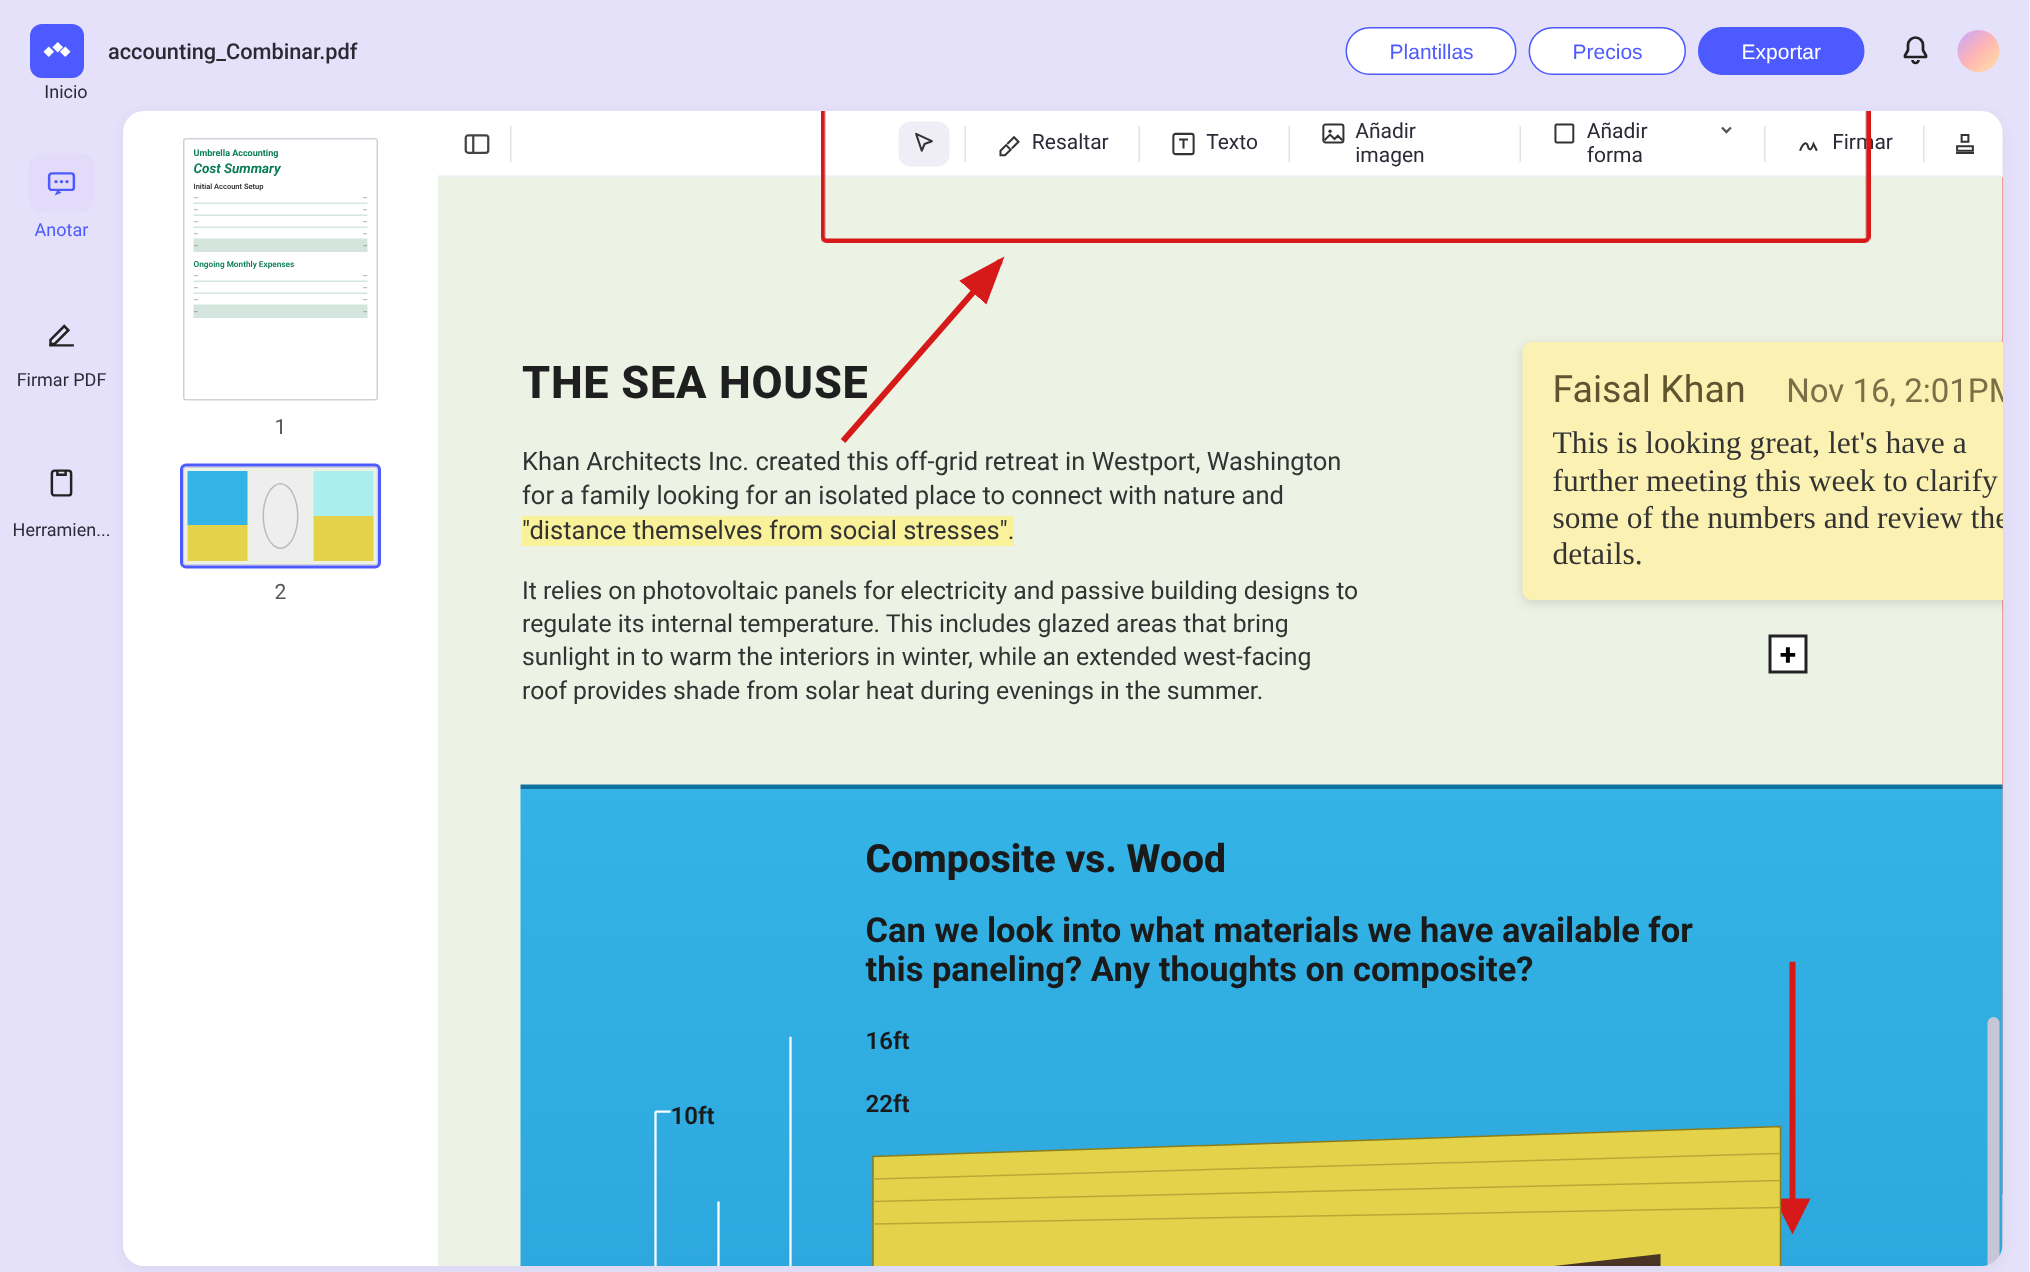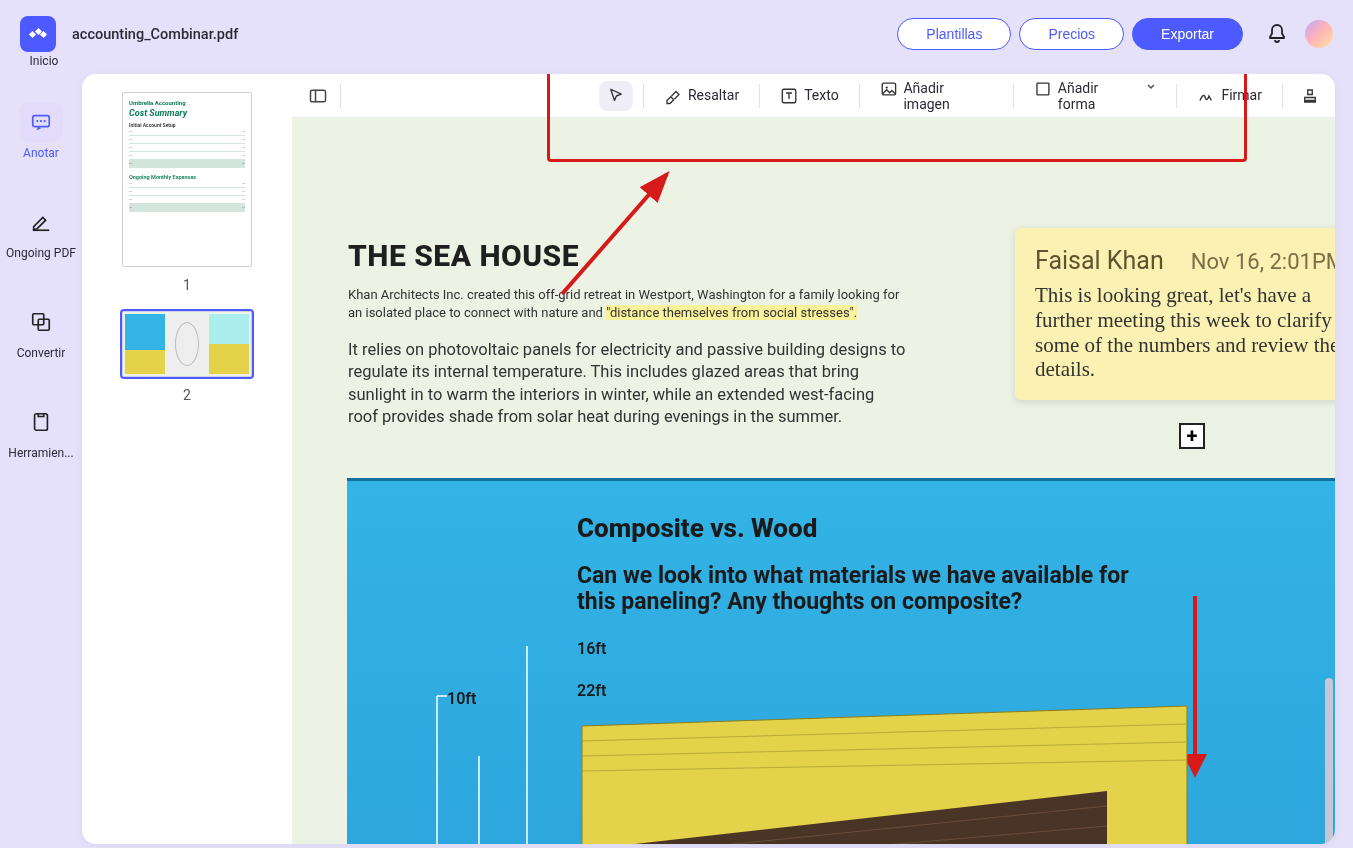--- a/index.html
+++ b/index.html
@@ -48,21 +48,21 @@
 .tool-btn.icon-only { padding:6px 8px;}
 .tool-btn.active-t { background:#efeef7; }
 
 
 .red-annot-box { position:absolute; left: 255px; top: -12px; width: 700px; height: 100px; border: 3px solid #d61a1a; border-radius: 4px; pointer-events:none; z-index:50; }
 
 
 .docpage { flex:1; overflow:auto; background:#ef4444; padding: 0; position:relative; }
 .page-inner { min-height: 100%; background: #ecf2e4; padding: 0 56px; position:relative; }
 .doc-title { font-size: 30px; font-weight: 800; color:#1f1f1f; padding-top: 120px; letter-spacing: .5px; }
-.doc-para { font-size: 13px; color:#333; margin-top: 13px; max-width: 560px; line-height: 1.35;}
+.doc-para { font-size: 17px; color:#333; margin-top: 24px; max-width: 560px; line-height: 1.35;}
 .hl { background: #faf29a; }
 .doc-para2 { font-size: 16.5px; color:#333; margin-top: 18px; max-width: 560px; line-height: 1.35;}
 
 
 .sticky { position:absolute; right: -30px; top: 110px; width: 350px; background: #fbf1b2; border-radius:6px; padding: 18px 20px; box-shadow: 0 2px 8px rgba(0,0,0,.12); }
 .sticky-head { display:flex; justify-content:space-between; align-items:baseline; margin-bottom:8px;}
 .sticky-author { font-size: 25px; font-weight:400; color:#5f5430; }
 .sticky-date { font-size: 22px; color:#7a6f46; white-space:nowrap; }
 .sticky-body { font-size: 21px; color:#333; line-height:1.18; font-weight:500;font-family:Liberation Serif, serif;}
 .plus-box { position:absolute; right: 130px; top: 305px; width:26px; height:26px; border:2.5px solid #222; display:flex; align-items:center; justify-content:center; font-size:20px; font-weight:700; background:#fff;}
@@ -130,30 +130,21 @@
       </div>
     <div class="nav-label" style="color:#4d5aff;">Anotar</div>
   </div>
   <div class="nav-item">
     <div class="nav-icon-box">
         <svg width="22" height="22" viewBox="0 0 24 24">
           <path d="M4 17l10-10 3 3-10 10H4v-3z" fill="none" stroke="#222" stroke-width="1.8"></path>
           <path d="M3 21h18" stroke="#222" stroke-width="1.8"></path>
         </svg>
       </div>
-    <div class="nav-label">Ongoing PDF</div>
-  </div>
-  <div class="nav-item">
-    <div class="nav-icon-box">
-        <svg width="22" height="22" viewBox="0 0 24 24">
-          <rect x="3" y="3" width="12" height="12" rx="1" fill="none" stroke="#222" stroke-width="1.8"></rect>
-          <rect x="9" y="9" width="12" height="12" rx="1" fill="none" stroke="#222" stroke-width="1.8"></rect>
-        </svg>
-      </div>
-    <div class="nav-label">Convertir</div>
+    <div class="nav-label">Firmar PDF</div>
   </div>
   <div class="nav-item">
     <div class="nav-icon-box">
         <svg width="22" height="22" viewBox="0 0 24 24">
           <rect x="5" y="3" width="14" height="18" rx="2" fill="none" stroke="#222" stroke-width="1.8"></rect>
           <path d="M9 3v3h6V3" fill="none" stroke="#222" stroke-width="1.8"></path>
         </svg>
       </div>
     <div class="nav-label">Herramien...</div>
   </div>

